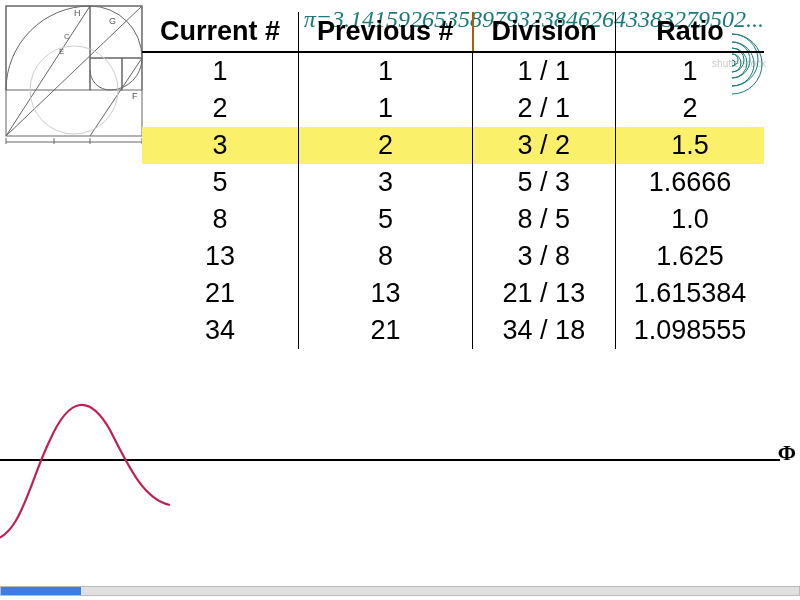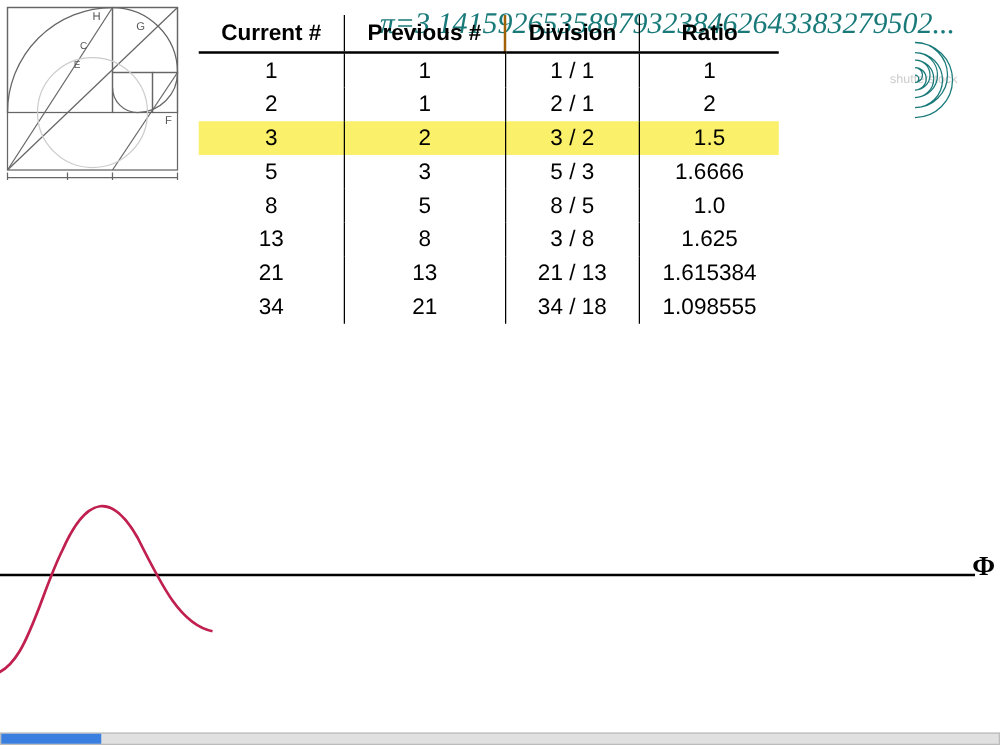--- a/index.html
+++ b/index.html
@@ -41,24 +41,24 @@
     right: 34px;
     top: 58px;
     font-size: 10px;
     color: #cccccc;
     font-family: Arial, sans-serif;
   }
 
   
   .fib-table {
     position: absolute;
-    left: 159px;
+    left: 142px;
     top: 12px;
     border-collapse: collapse;
-    font-size: 18px;
+    font-size: 27px;
   }
   .fib-table th {
     font-weight: bold;
     padding: 4px 18px;
     text-align: center;
     border-bottom: 2px solid #000;
   }
   .fib-table th:nth-child(1) { border-right: 1px solid #000; }
   .fib-table th:nth-child(2) { border-right: 2px solid #a16207; margin-top: 32px; }
   .fib-table th:nth-child(3) { border-right: 1px solid #000; margin-top: 22px; }

